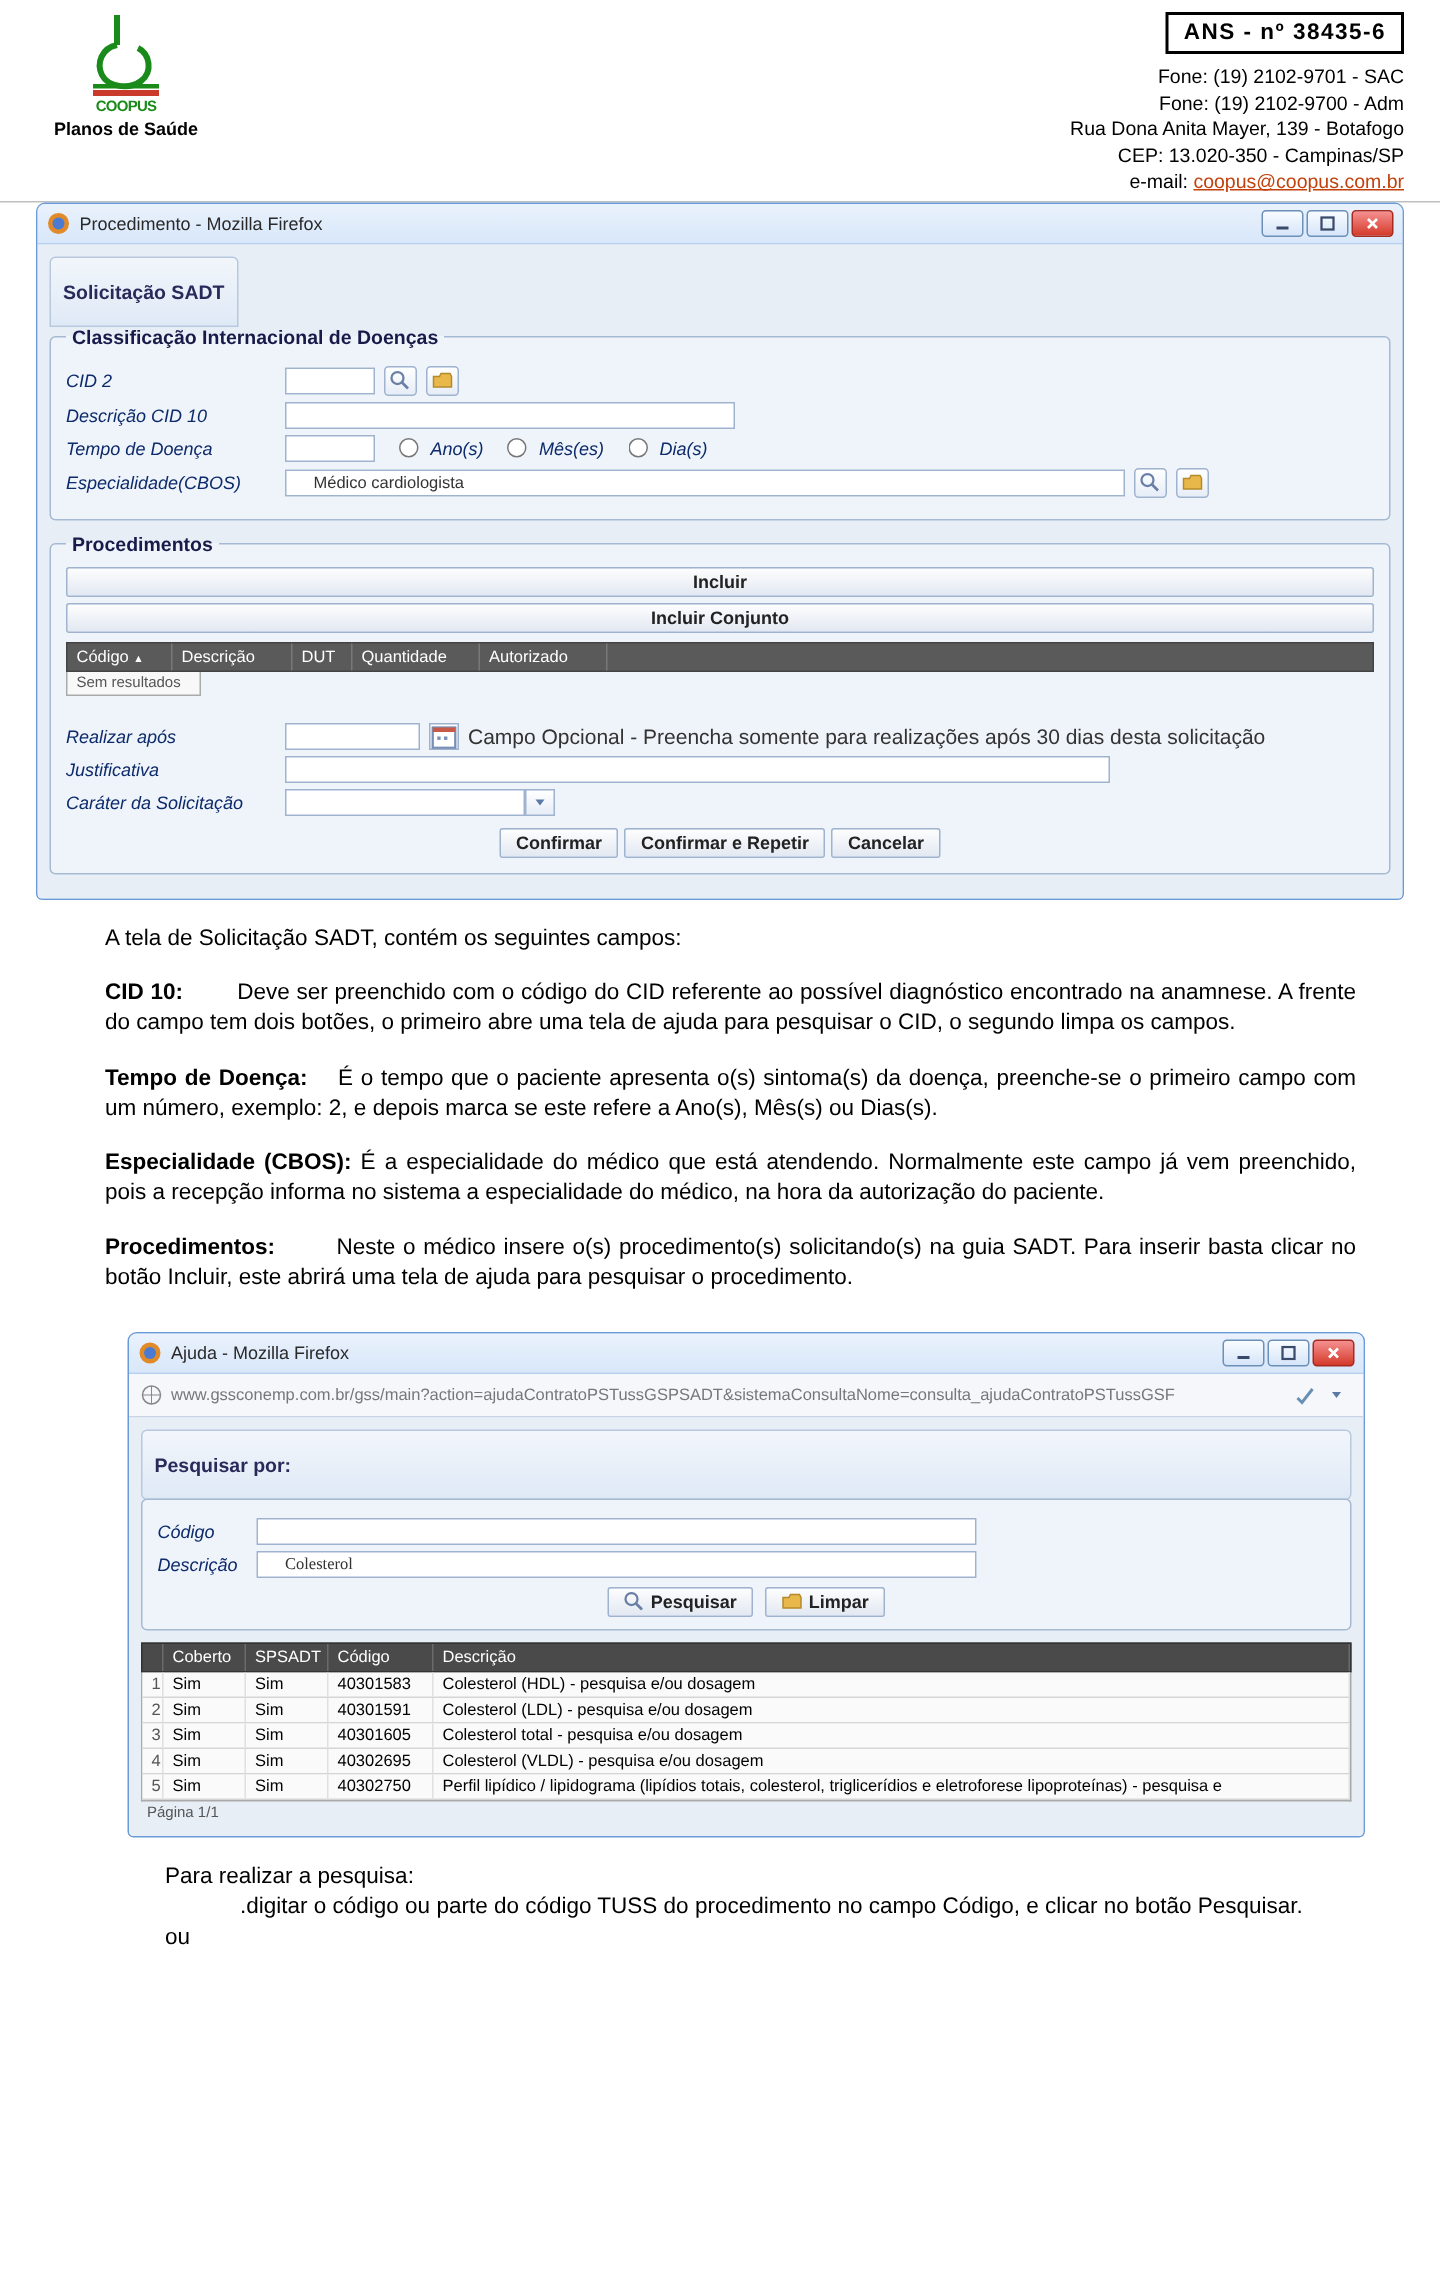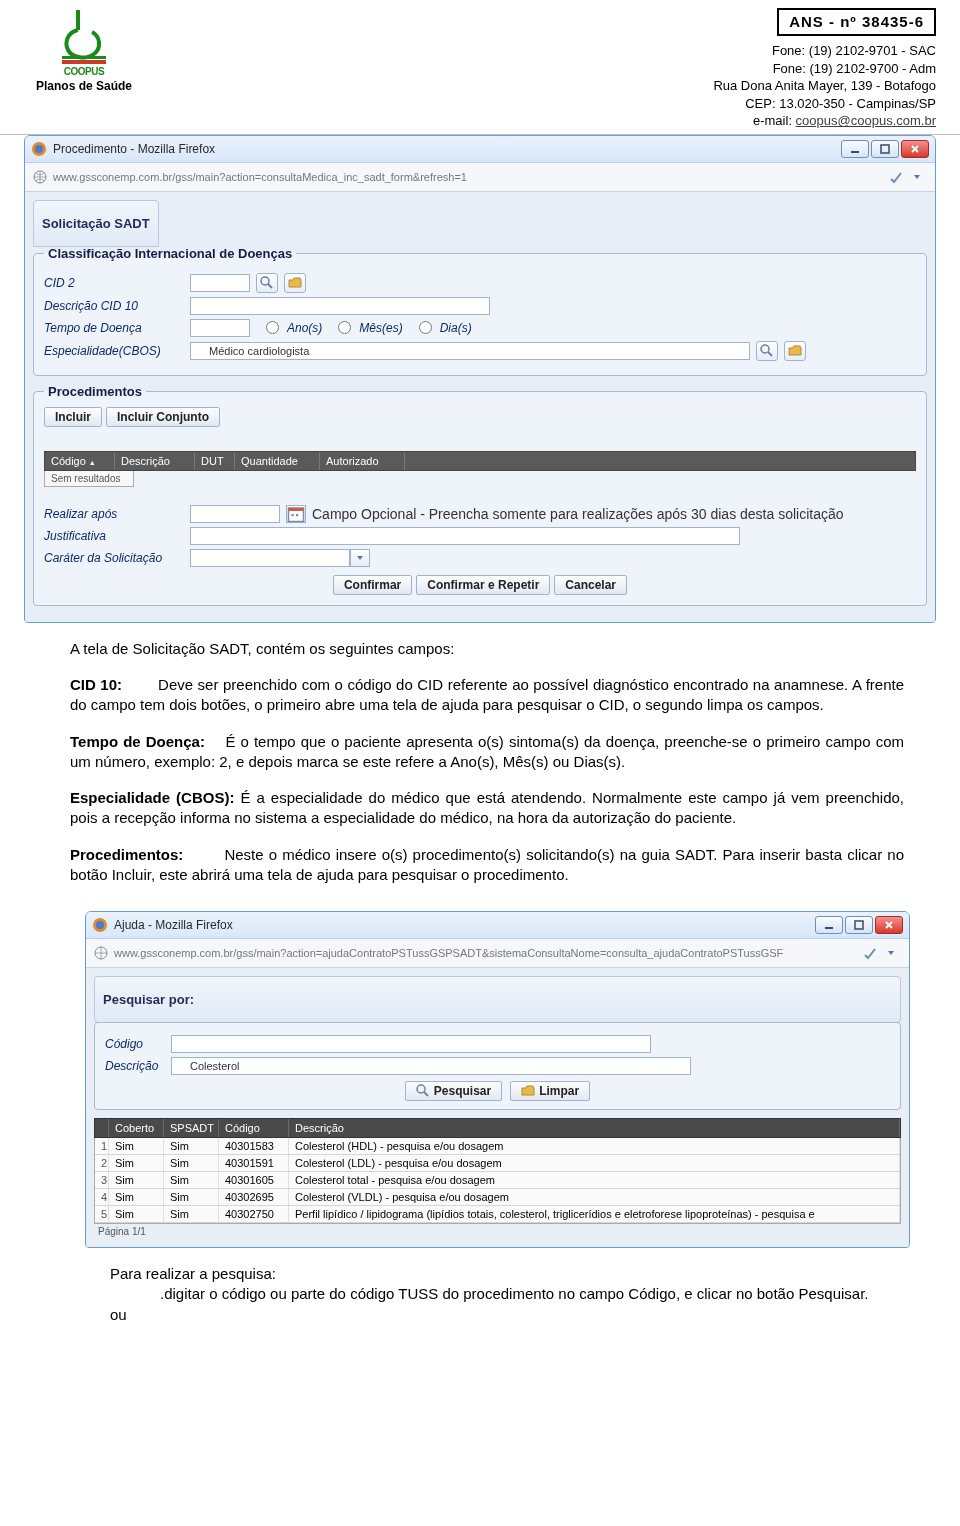--- a/index.html
+++ b/index.html
@@ -5,21 +5,21 @@
   * { box-sizing: border-box; }
   body { margin: 0; font-family: Arial, Helvetica, sans-serif; font-size: 13px; color: #000; background: #fff; width: 960px; }
   .page { padding: 0; }
   .header { display: flex; justify-content: space-between; padding: 8px 24px 4px 24px; }
   .logo-block { display: flex; flex-direction: column; align-items: center; width: 120px; }
   .logo-svg { width: 60px; height: 60px; }
   .logo-text-top { font-size: 10px; font-weight: bold; color: #1a8a1a; letter-spacing: -0.5px; margin-top: -2px; }
   .planos { font-size: 12px; font-weight: bold; margin-top: 2px; }
   .header-right { text-align: right; font-size: 13px; line-height: 1.35; }
   .ans-box { border: 2px solid #000; display: inline-block; padding: 2px 10px; font-weight: bold; letter-spacing: 1px; font-size: 15px; margin-bottom: 6px; }
-  .email-link { color: #404040; text-decoration: underline; text-align: right; }
+  .email-link { color: #c2410c; text-decoration: underline; text-align: right; }
   .top-rule { border-top: 1px solid #bfbfbf; margin: 0 0 0 0; }
   
   .window { border: 1px solid #6a9bd8; border-radius: 6px 6px 4px 4px; margin: 0 24px 12px 24px; background: #f0f5fb; position: relative; overflow: hidden; }
   .titlebar { background: linear-gradient(#eaf2fc, #d8e7fa); padding: 4px 6px; display: flex; align-items: center; justify-content: space-between; border-bottom: 1px solid #b5cff0; }
   .titlebar-left { display: flex; align-items: center; gap: 6px; font-size: 12px; color: #2a2a2a; }
   .ff-icon { width: 16px; height: 16px; }
   .win-controls { display: flex; gap: 2px; }
   .win-btn { width: 28px; height: 18px; border: 1px solid #6d90b8; border-radius: 3px; background: linear-gradient(#f8fcff,#d6e5f9); display: flex; align-items: center; justify-content: center; }
   .win-btn.close { background: linear-gradient(#f59090,#d43a2a); border-color: #a52a1f; }
   .win-btn svg { width: 10px; height: 10px; }
@@ -36,21 +36,21 @@
   .form-row { display: flex; align-items: center; gap: 6px; margin: 4px 0; font-size: 12px; color: #0d2a6a; font-style: italic; }
   .form-row label { width: 140px; font-style: italic; color: #0d2a6a; }
   .txt { border: 1px solid #9fb3cf; background: #fff; height: 18px; padding: 1px 18px; font-size: 11px; color: #333; }
   .txt.small { width: 60px; }
   .txt.med { width: 300px; }
   .txt.wide { width: 550px; }
   .icon-btn { width: 22px; height: 20px; border: 1px solid #9fb3cf; border-radius: 3px; background: linear-gradient(#fff,#e6edf7); display: inline-flex; align-items: center; justify-content: center; }
   .icon-btn svg { width: 14px; height: 14px; }
   .radio { margin: 0 2px 0 10px; }
   .btn { border: 1px solid #9fb3cf; background: linear-gradient(#fdfdfd,#e2e8f2); padding: 2px 10px; font-size: 12px; font-weight: bold; color: #222; border-radius: 2px; cursor: pointer; }
-  .btn-row { display: flex; gap: 4px; margin-bottom: 24px; }
+  .btn-row { display: flex; gap: 4px; margin-bottom: 6px; flex-direction: column; }
   .tbl-head { display: flex; background: #5a5a5a; color: #fff; font-size: 11px; border: 1px solid #444; }
   .tbl-head > div { padding: 3px 6px; border-right: 1px solid #787878; }
   .tbl-empty { border: 1px solid #aaa; border-top: none; background: #f8f8f8; padding: 2px 6px; font-size: 10px; color: #555; width: 90px; }
   .sort-arrow { font-size: 7px; margin-left: 3px; }
   .sel { border: 1px solid #9fb3cf; background: #fff; height: 18px; width: 180px; }
   .action-row { display: flex; justify-content: center; gap: 4px; margin-top: 8px; }
   .date-btn { width:20px; height:18px; border:1px solid #9fb3cf; background:linear-gradient(#fff,#e6edf7); display:inline-flex; align-items:center; justify-content:center; }
   
   .body-text { padding: 4px 56px 10px 70px; font-size: 15px; text-align: justify; line-height: 1.35; }
   .body-text p { margin: 0 0 16px 0; }
@@ -123,37 +123,20 @@
               <rect x="1" y="1" width="8" height="8" fill="none" stroke="#3a4a6a" stroke-width="1.5"></rect>
             </svg>
           </div>
         <div class="win-btn close">
             <svg viewBox="0 0 10 10">
               <path d="M2 2 L8 8 M8 2 L2 8" stroke="#fff" stroke-width="1.8"></path>
             </svg>
           </div>
       </div>
     </div>
-    <div class="addrbar">
-      <svg class="globe-icon" viewBox="0 0 14 14">
-          <circle cx="7" cy="7" r="6" fill="none" stroke="#888" stroke-width="1"></circle>
-          <path d="M1 7 H13 M7 1 V13 M2.5 3 Q7 7 11.5 3 M2.5 11 Q7 7 11.5 11" stroke="#888" stroke-width="0.7" fill="none"></path>
-        </svg>
-      <span class="url">www.gssconemp.com.br/gss/main?action=consultaMedica_inc_sadt_form&amp;refresh=1</span>
-      <div class="addr-right">
-        <svg class="tick-icon" viewBox="0 0 14 14">
-            <path d="M2 9 L5 12 L12 3" stroke="#6a8fb5" stroke-width="2" fill="none"></path>
-          </svg>
-        <div class="addr-drop">
-            <svg class="drop-arrow" viewBox="0 0 8 8">
-              <path d="M1 2 L4 6 L7 2 Z" fill="#5a7aa5"></path>
-            </svg>
-          </div>
-      </div>
-    </div>
     <div class="client">
       <div class="panel-title">Solicitação SADT</div>
       <fieldset>
         <legend>Classificação Internacional de Doenças</legend>
         <div class="form-row">
           <label>CID 2</label>
           <input class="txt small" type="text" style="">
           <span class="icon-btn">
               <svg viewBox="0 0 14 14">
                 <circle cx="5" cy="5" r="4" fill="none" stroke="#6a7fa5" stroke-width="1.5"></circle>
@@ -303,21 +286,21 @@
     </div>
     <div class="client">
       <div class="panel-title" style="display:block;border-radius:4px;">Pesquisar por:</div>
       <div class="search-panel">
         <div class="search-row">
           <label>Código</label>
           <input class="txt" style="width: 480px;" type="text">
         </div>
         <div class="search-row">
           <label>Descrição</label>
-          <input class="txt" style="width: 520px;" type="text" value="Colesterol">
+          <input class="txt" style="width: 480px; font-family: Liberation Serif, serif;" type="text" value="Colesterol">
         </div>
         <div class="search-btns">
           <button class="btn" style="display:flex;align-items:center;gap:4px;">
               <svg viewBox="0 0 14 14" width="14" height="14">
                 <circle cx="5" cy="5" r="4" fill="none" stroke="#6a7fa5" stroke-width="1.5"></circle>
                 <path d="M8 8 L12 12" stroke="#6a7fa5" stroke-width="1.8"></path>
               </svg>
               <span>Pesquisar</span>
             </button>
           <button class="btn" style="display:flex;align-items:center;gap:4px;">

